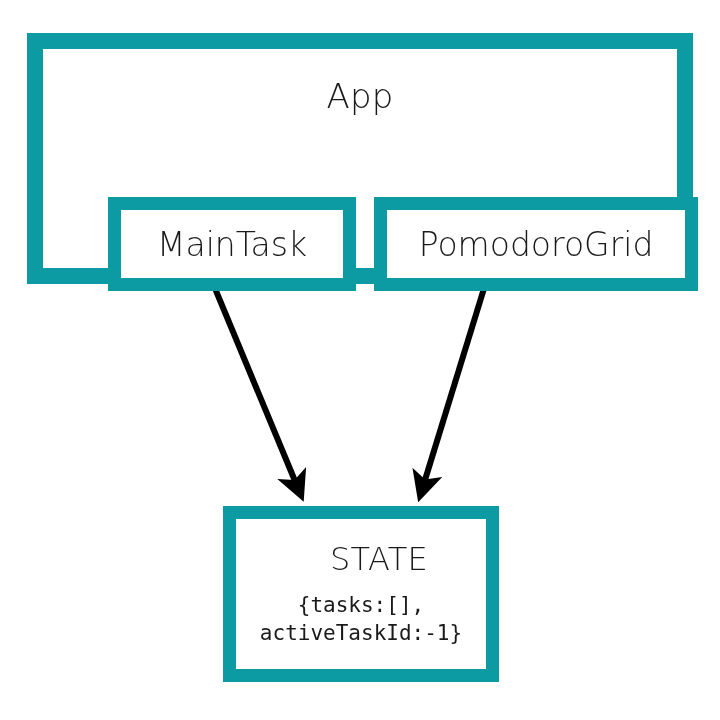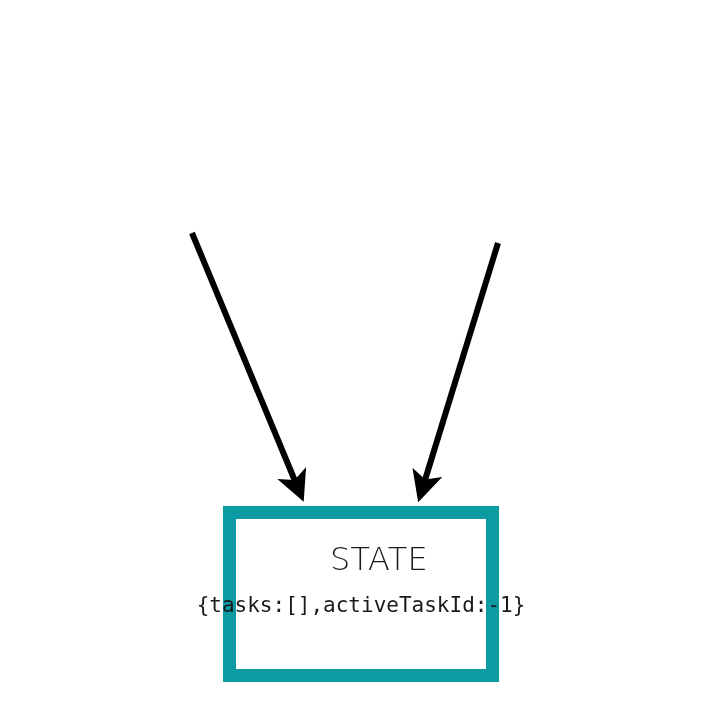--- a/index.html
+++ b/index.html
@@ -99,20 +99,21 @@
     font-size: 21px;
     color: #1a1a1a;
     line-height: 1.35;
     letter-spacing: 0px;
     white-space: pre;
     text-align: center;
   }
   #state-code {
     margin-top: 16px;
     display: flex;
+    flex-direction: column;
     align-items: center;
   }
   
   #arrows {
     position: absolute;
     left: 0;
     top: 0;
     width: 720px;
     height: 720px;
     pointer-events: none;
@@ -126,20 +127,31 @@
   <svg id="arrows" viewBox="0 0 720 720" xmlns="http://www.w3.org/2000/svg">
     <defs>
       <marker id="arrowhead" markerWidth="5.2" markerHeight="5.2" refX="3.6" refY="2.6" orient="auto" markerUnits="strokeWidth">
         <path d="M 0 0 L 5.2 2.6 L 0 5.2 L 1.25 2.6 z" fill="#000000"></path>
       </marker>
     </defs>
     <line x1="192" y1="233" x2="300" y2="493" stroke="#000000" stroke-width="6" marker-end="url(#arrowhead)"></line>
     <line x1="498" y1="243" x2="421" y2="493" stroke="#000000" stroke-width="6" marker-end="url(#arrowhead)"></line>
   </svg>
 
+  <div class="box" id="app-box">
+    <div id="app-label">App</div>
+
+    <div class="box" id="maintask-box">
+      <div class="child-label">MainTask</div>
+    </div>
+
+    <div class="box" id="pomodorogrid-box">
+      <div class="child-label">PomodoroGrid</div>
+    </div>
+  </div>
 
   <div class="box" id="state-box">
     <div id="state-title">STATE</div>
     <div id="state-code">
       <div class="state-code-line">{tasks:[],</div>
       <div class="state-code-line">activeTaskId:-1}</div>
     </div>
   </div>
 
 </div>

